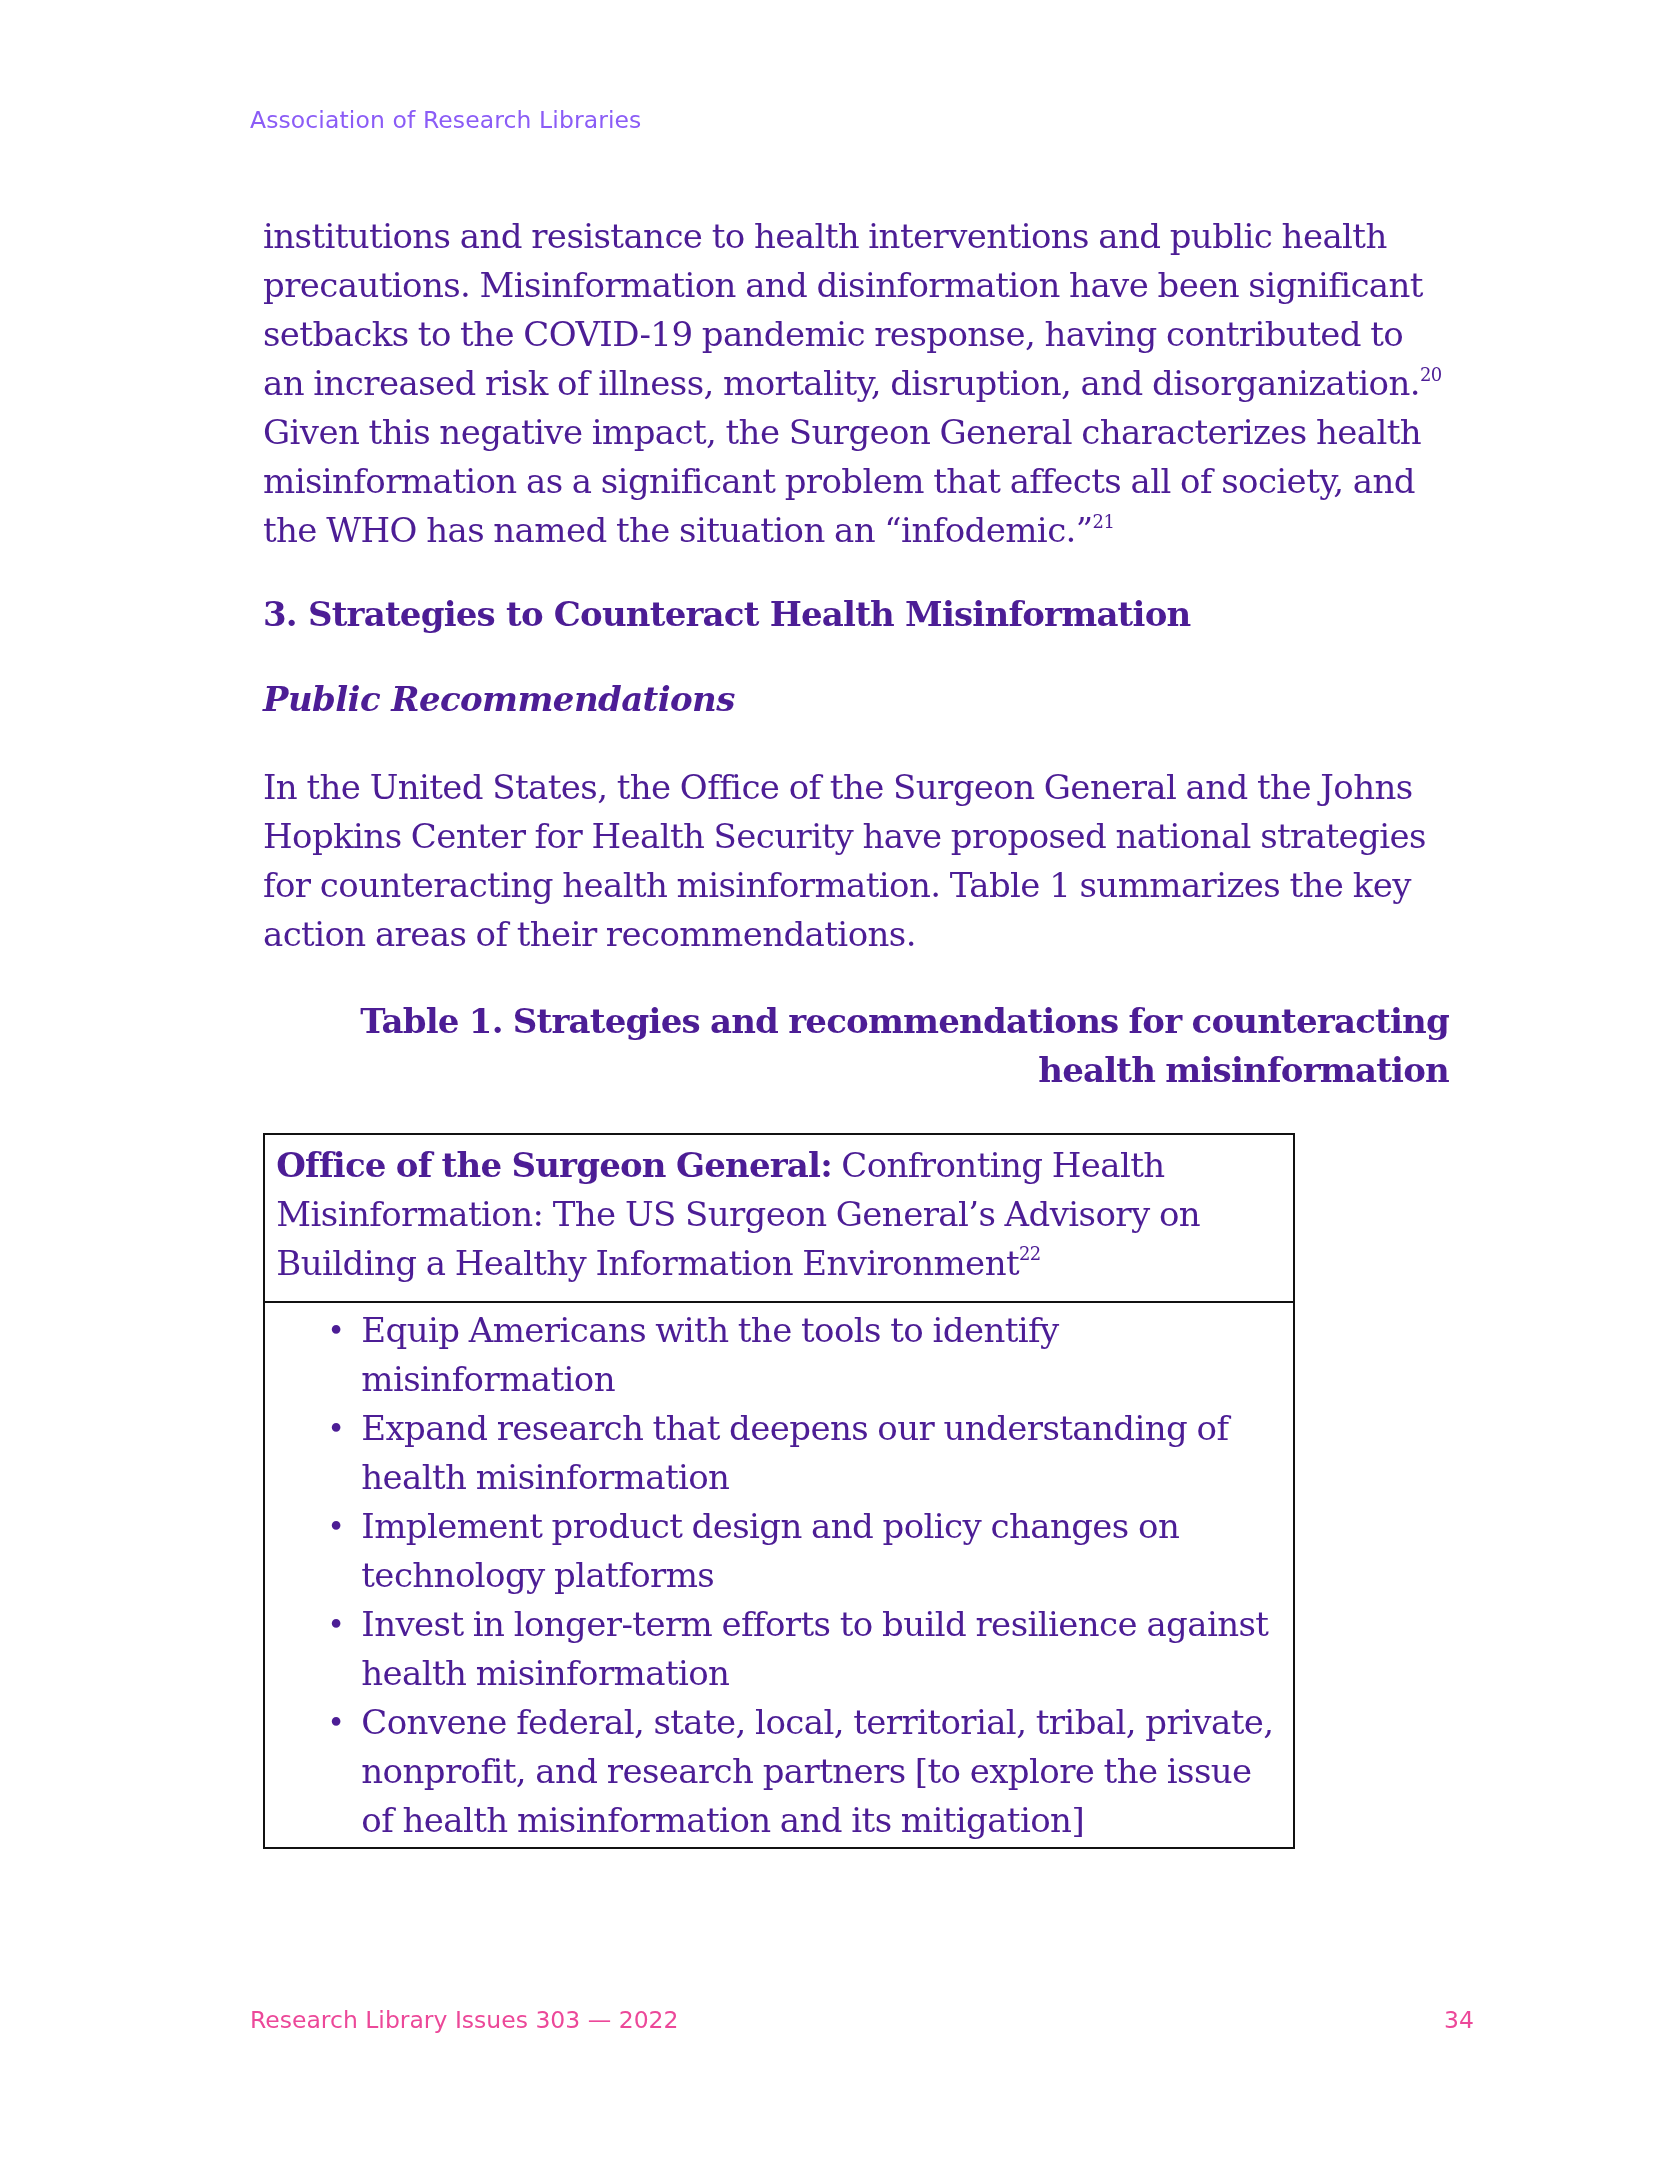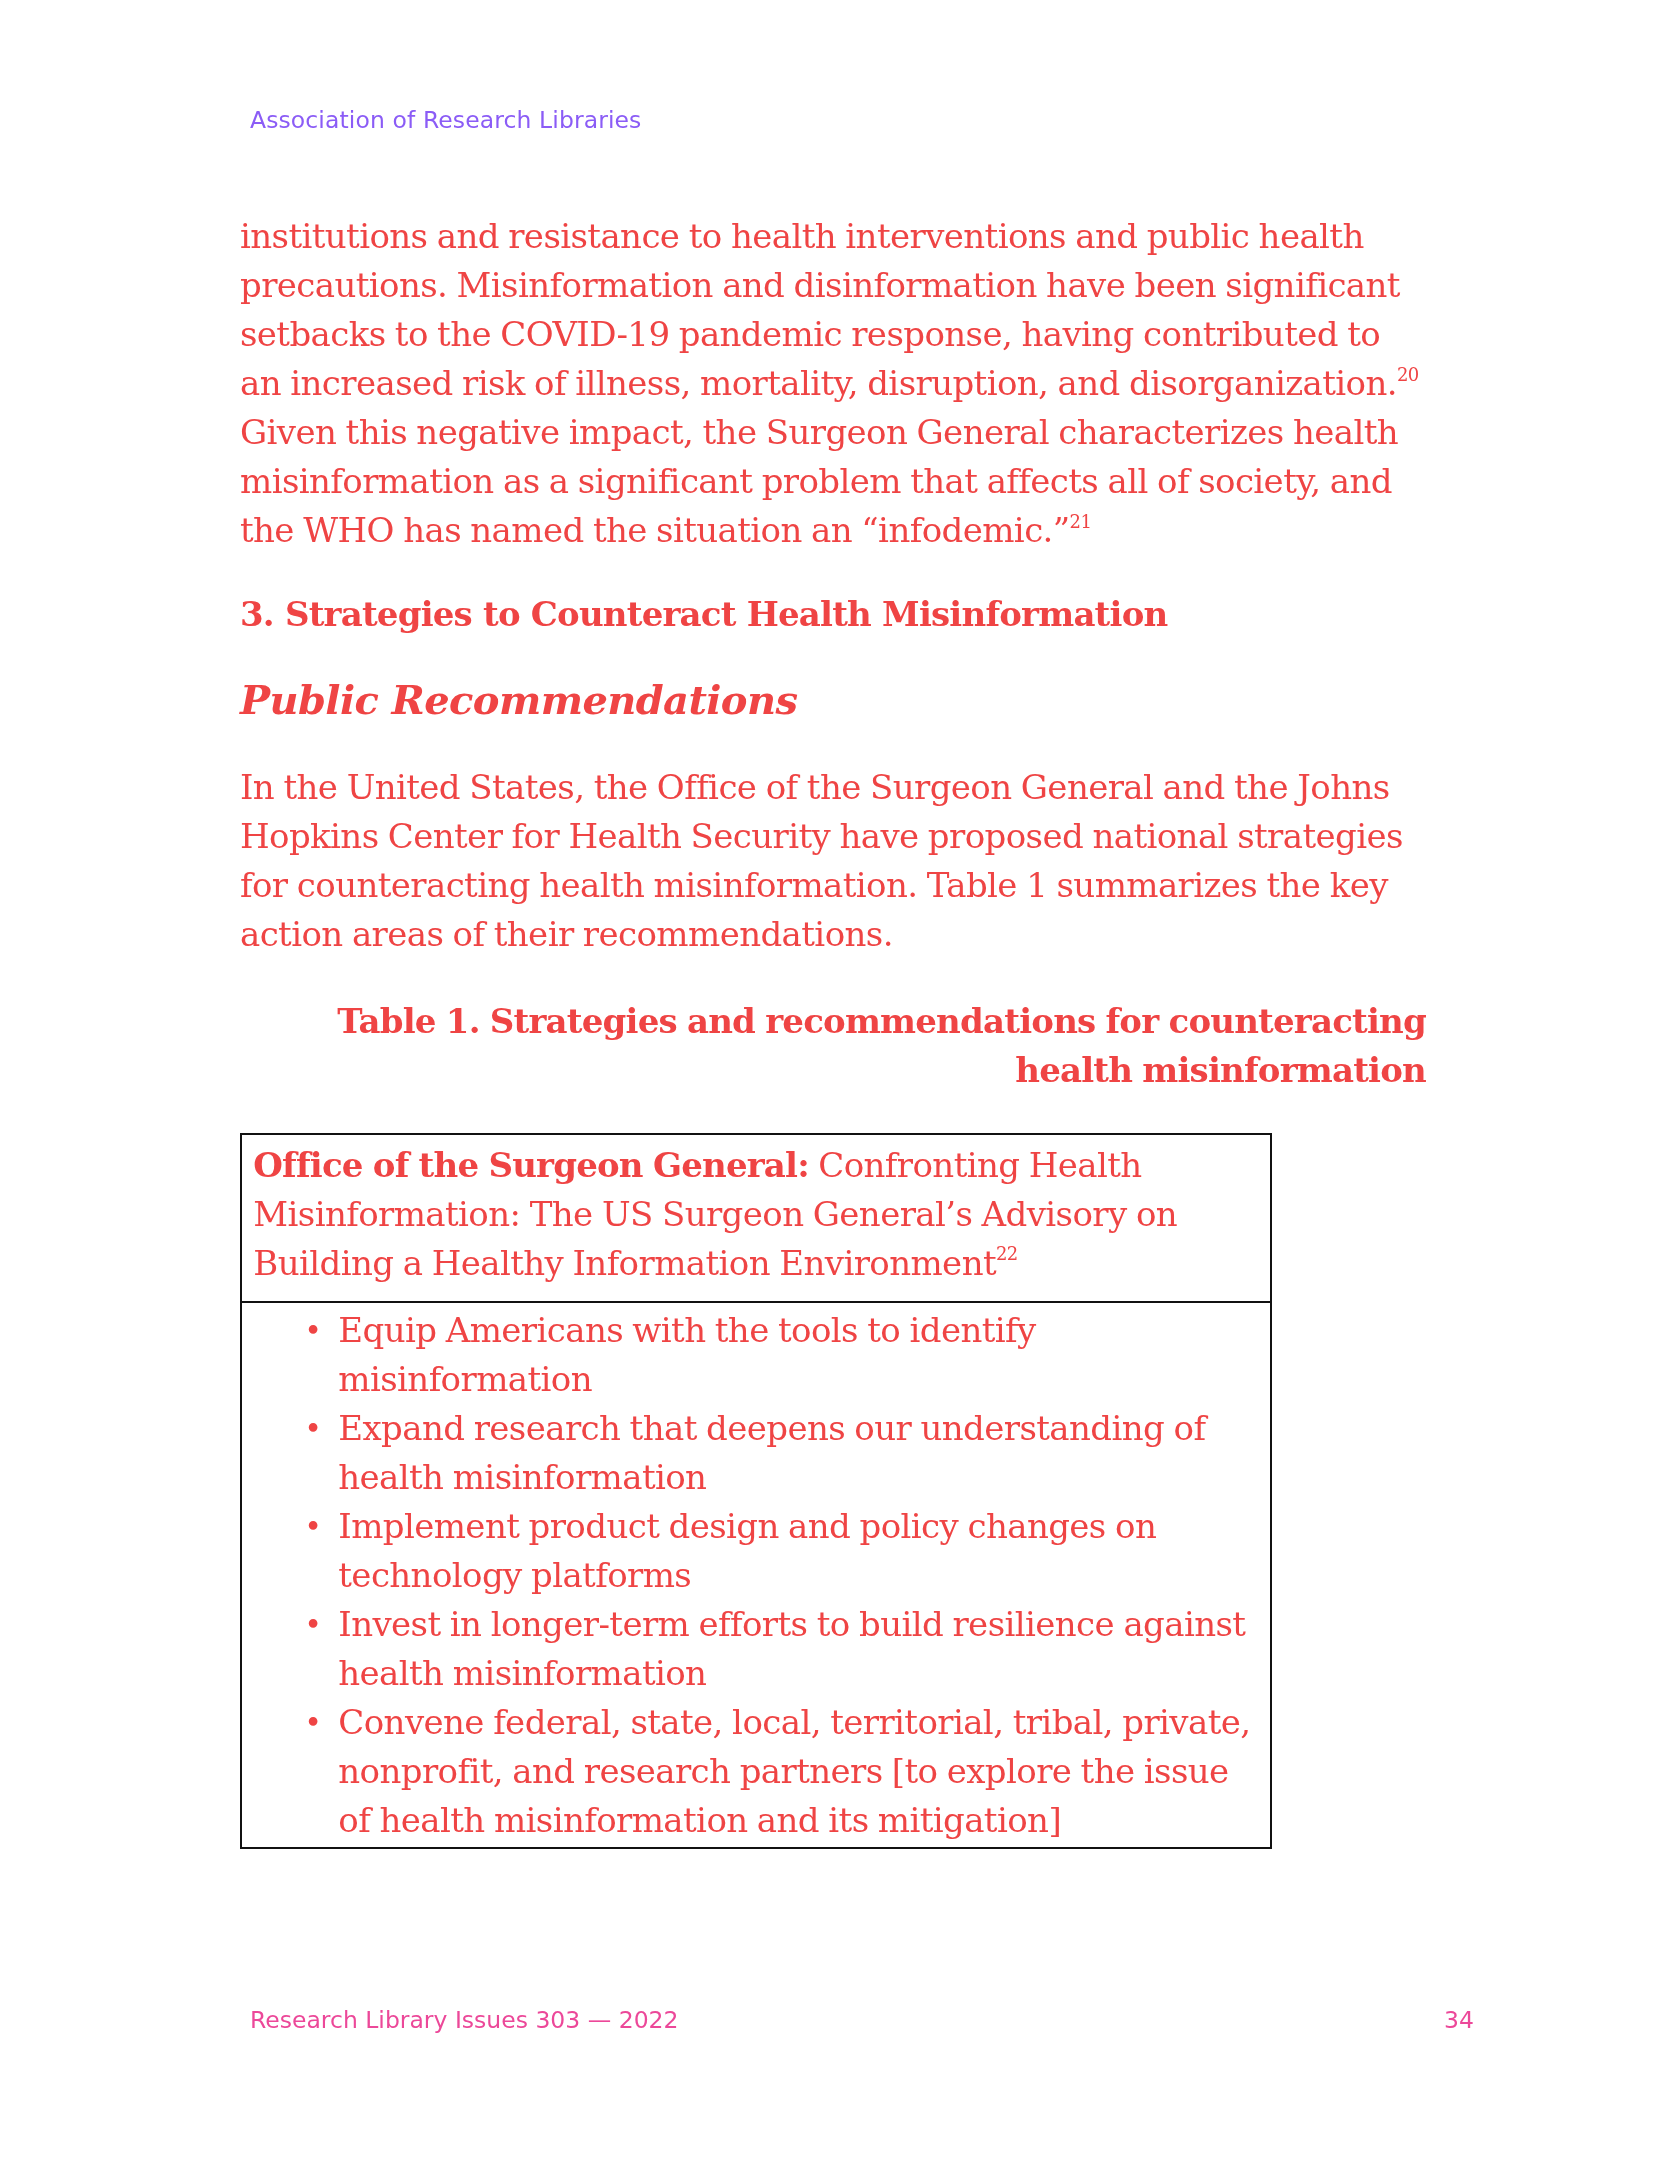--- a/index.html
+++ b/index.html
@@ -18,25 +18,25 @@
       position: absolute;
       left: 250px;
       top: 106px;
       font-family: "DejaVu Sans", sans-serif;
       font-size: 23.5px;
       letter-spacing: 0.1px;
       color: #8b5cf6;
     }
     .content {
       position: absolute;
-      left: 240px;
+      left: 263px;
       top: 212px;
       width: 1186px;
       font-family: "DejaVu Serif", serif;
-      color: #ef4444;
+      color: #4c1d95;
     }
     .para {
       font-size: 34px;
       line-height: 49px;
       margin: 0;
       letter-spacing: -0.6px;
       word-spacing: -0.9px;
     }
     .para sup, .table-header sup {
       font-size: 18px;
@@ -46,21 +46,21 @@
       vertical-align: super;
     }
     .section-heading {
       font-size: 34px;
       font-weight: bold;
       margin: 36px 0 0 0;
       line-height: 47px;
       letter-spacing: -0.8px;
     }
     .subheading {
-      font-size: 40px;
+      font-size: 34px;
       font-style: italic;
       margin: 38px 0 0 0;
       line-height: 47px;
       letter-spacing: -0.6px;
     }
     .intro-para {
       margin-top: 40px;
     }
     .table-caption {
       font-size: 34px;

